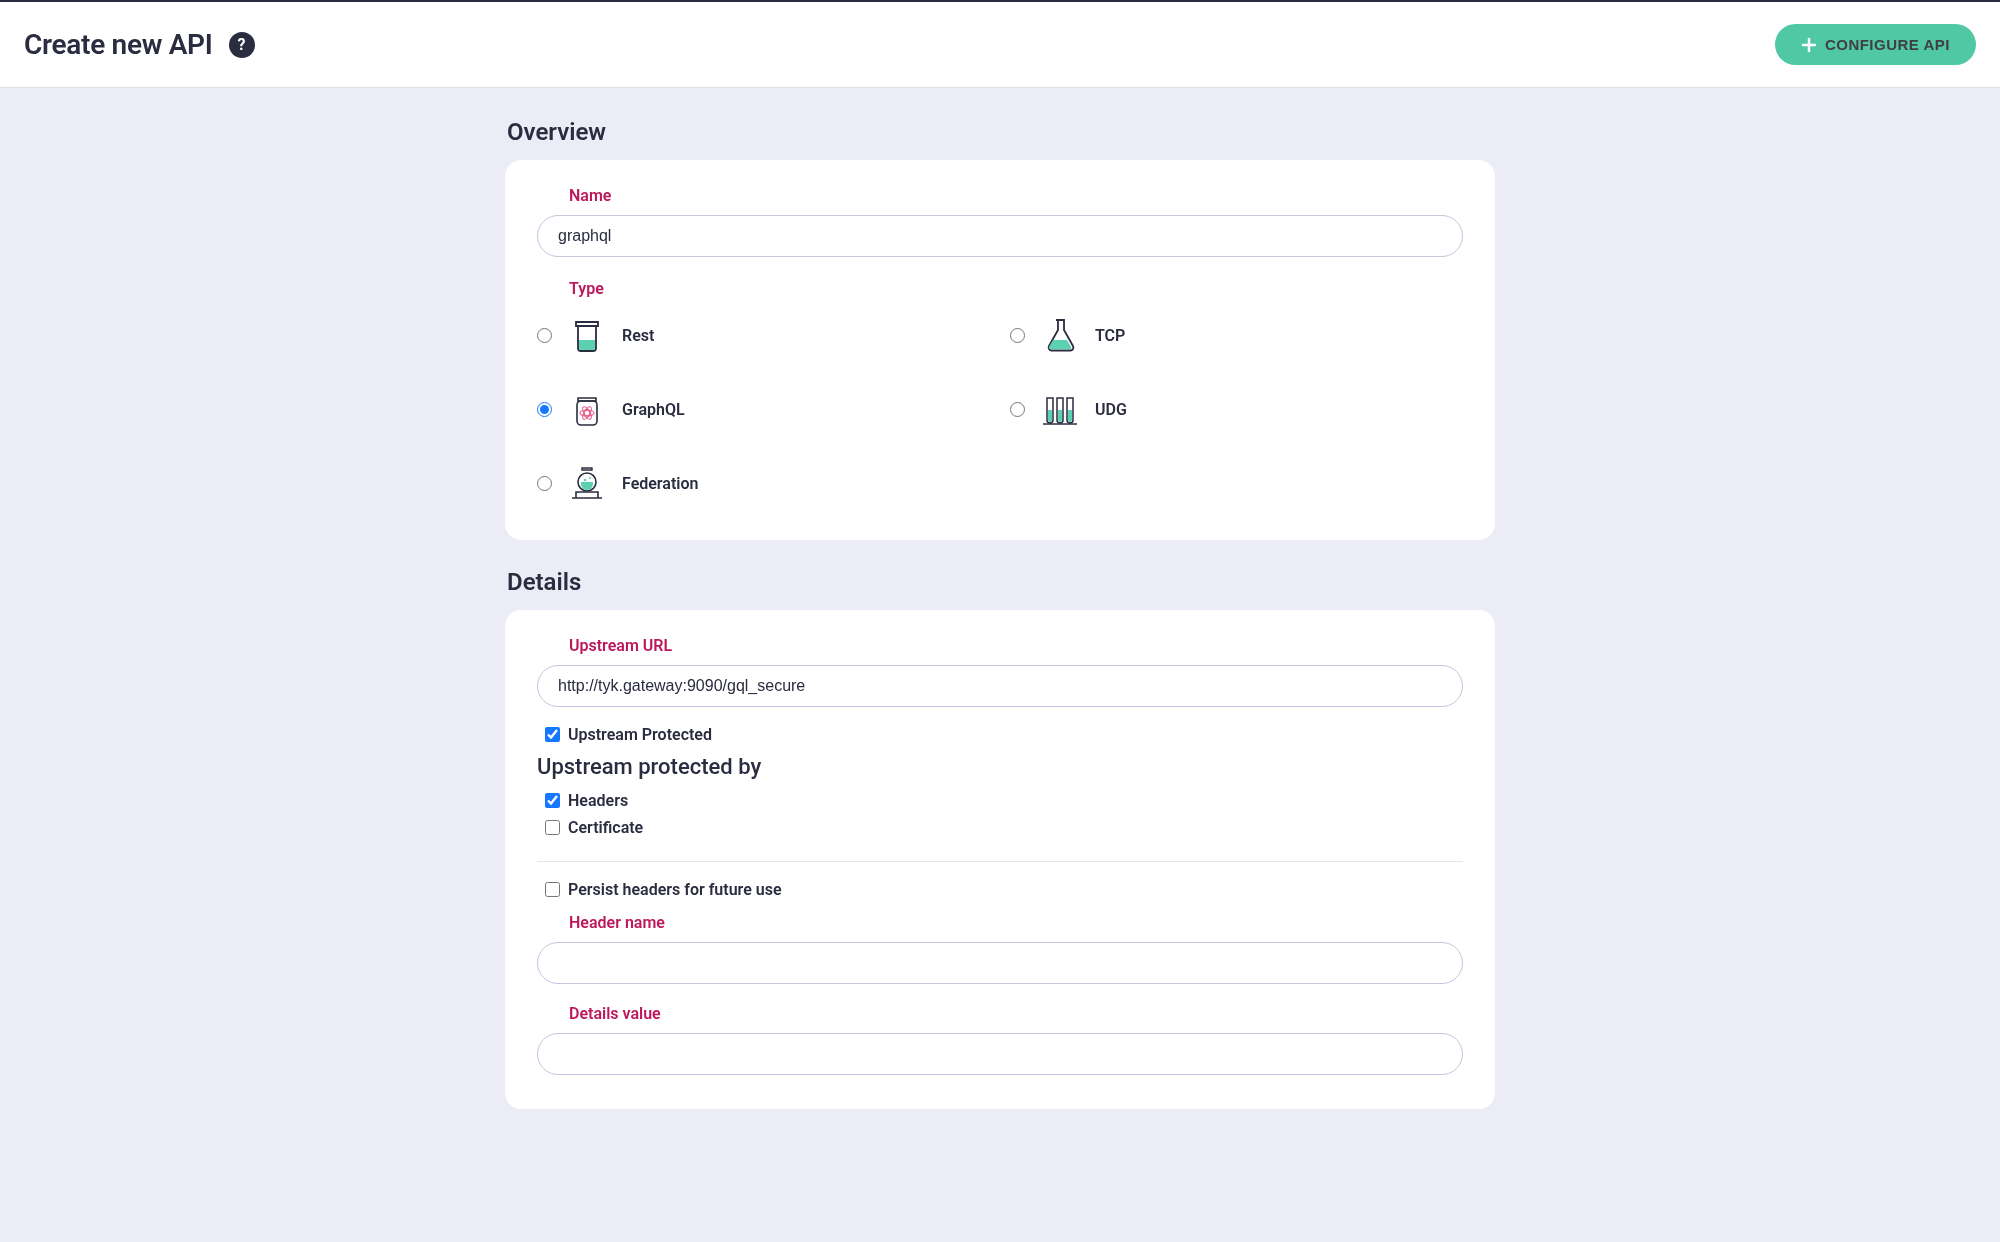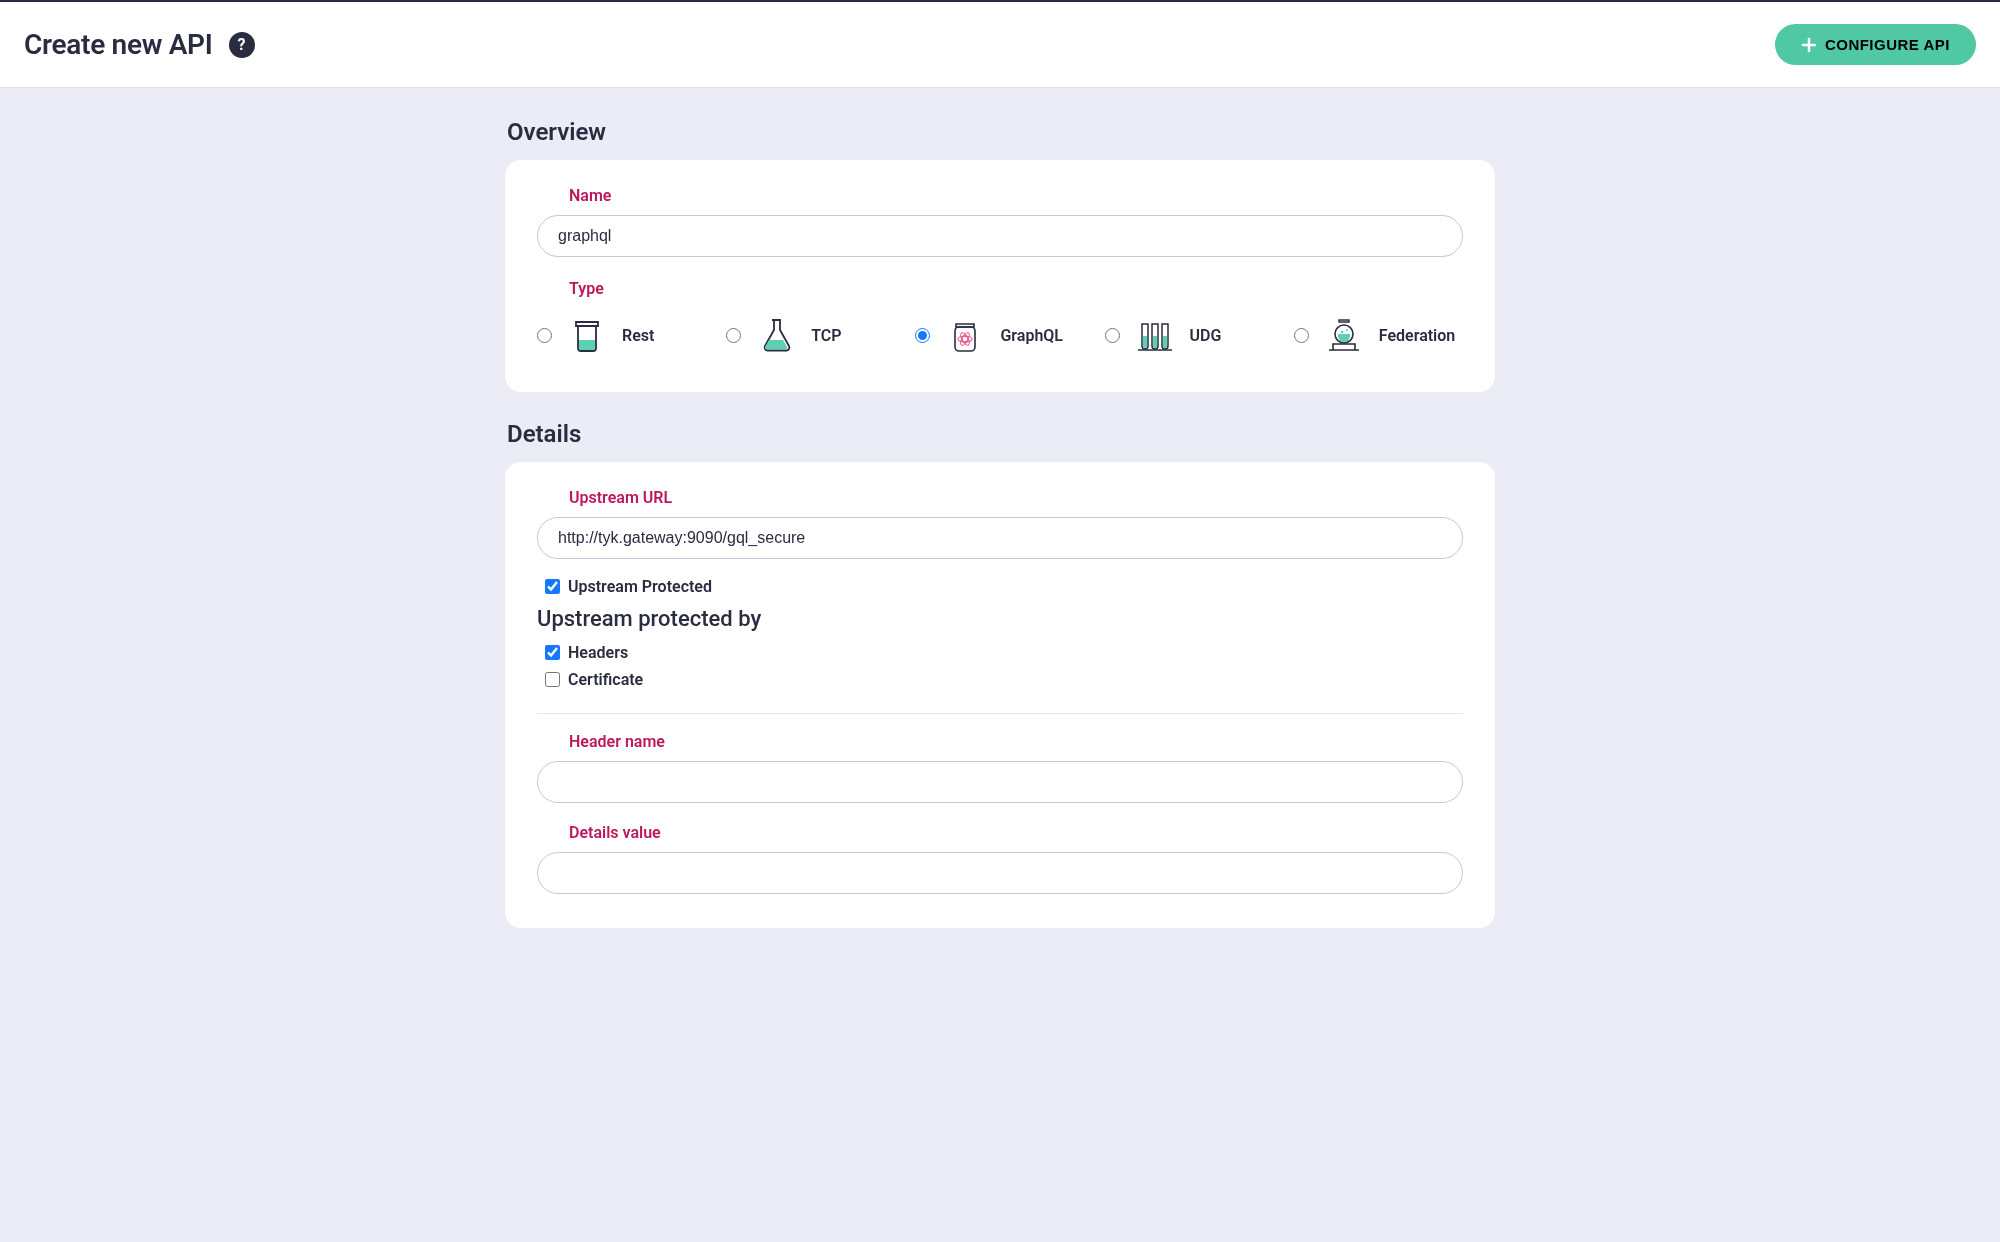--- a/index.html
+++ b/index.html
@@ -35,21 +35,21 @@
   background: #2a2c3f;
   color: #fff;
   display: inline-flex;
   align-items: center;
   justify-content: center;
   font-size: 16px;
   font-weight: 700;
 }
 .configure-btn {
   background: #4fc8a3;
-  color: #000000;
+  color: #404040;
   border: none;
   border-radius: 22px;
   padding: 12px 26px;
   font-size: 15px;
   font-weight: 700;
   letter-spacing: 0.5px;
   cursor: pointer;
   display: inline-flex;
   align-items: center;
   gap: 8px;
@@ -86,21 +86,21 @@
   border: 1px solid #c5c6e0;
   border-radius: 22px;
   padding: 11px 20px;
   font-size: 16px;
   color: #2a2c3f;
   outline: none;
   background: #fff;
 }
 .type-grid {
   display: grid;
-  grid-template-columns: repeat(5, 1fr);
+  grid-template-columns: repeat(2, 1fr);
   gap: 28px 20px;
   margin-top: 14px;
 }
 .type-item {
   display: flex;
   align-items: center;
   gap: 12px;
 }
 input[type="radio"] {
   width: 15px;
@@ -264,20 +264,24 @@
       <input type="checkbox" checked="" id="cb-headers" style="">
       <label for="cb-headers">Headers</label>
     </div>
     <div class="checkbox-row compact">
       <input type="checkbox" id="cb-cert" style="">
       <label for="cb-cert">Certificate</label>
     </div>
 
     <hr class="divider">
 
+    <div class="checkbox-row compact" style="margin-top:0">
+      <input type="checkbox" id="cb-persist" style="">
+      <label for="cb-persist">Persist headers for future use</label>
+    </div>
 
     <label class="field-label" style="margin-top:14px">Header name</label>
     <input class="text-input" type="text" value="" style="">
 
     <label class="field-label" style="margin-top:20px">Details value</label>
     <input class="text-input" type="text" value="" style="">
   </div>
 
 </div>
 

